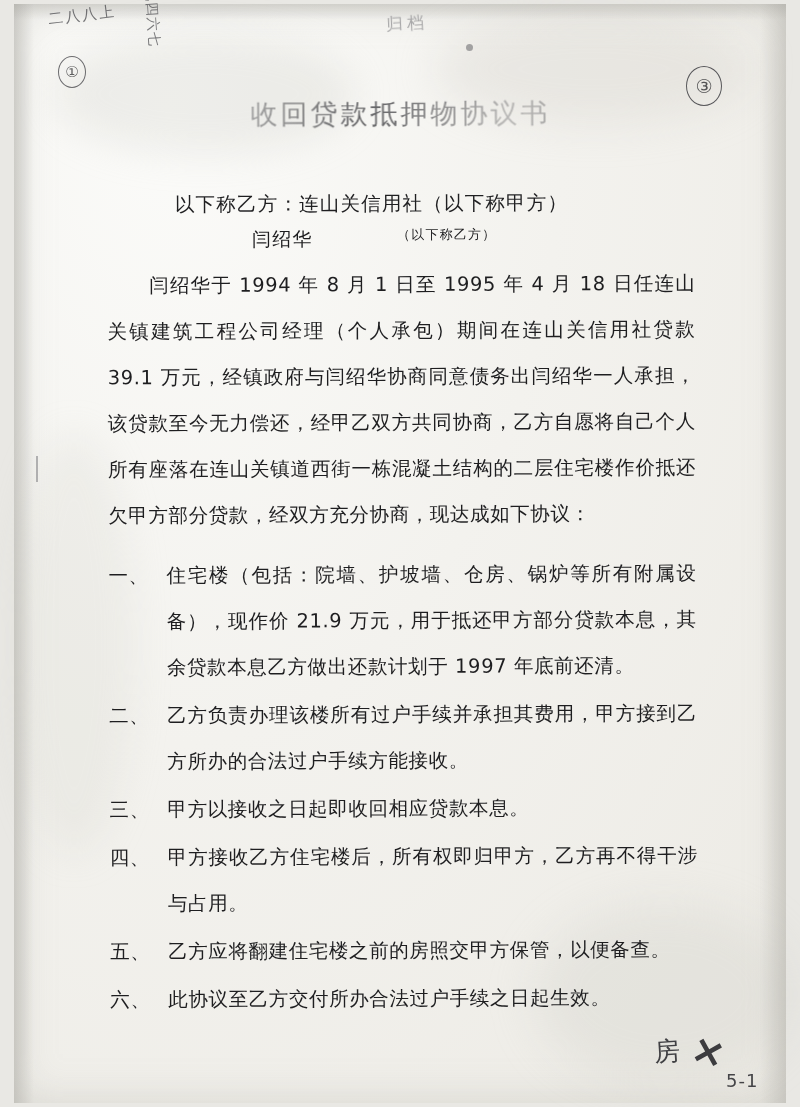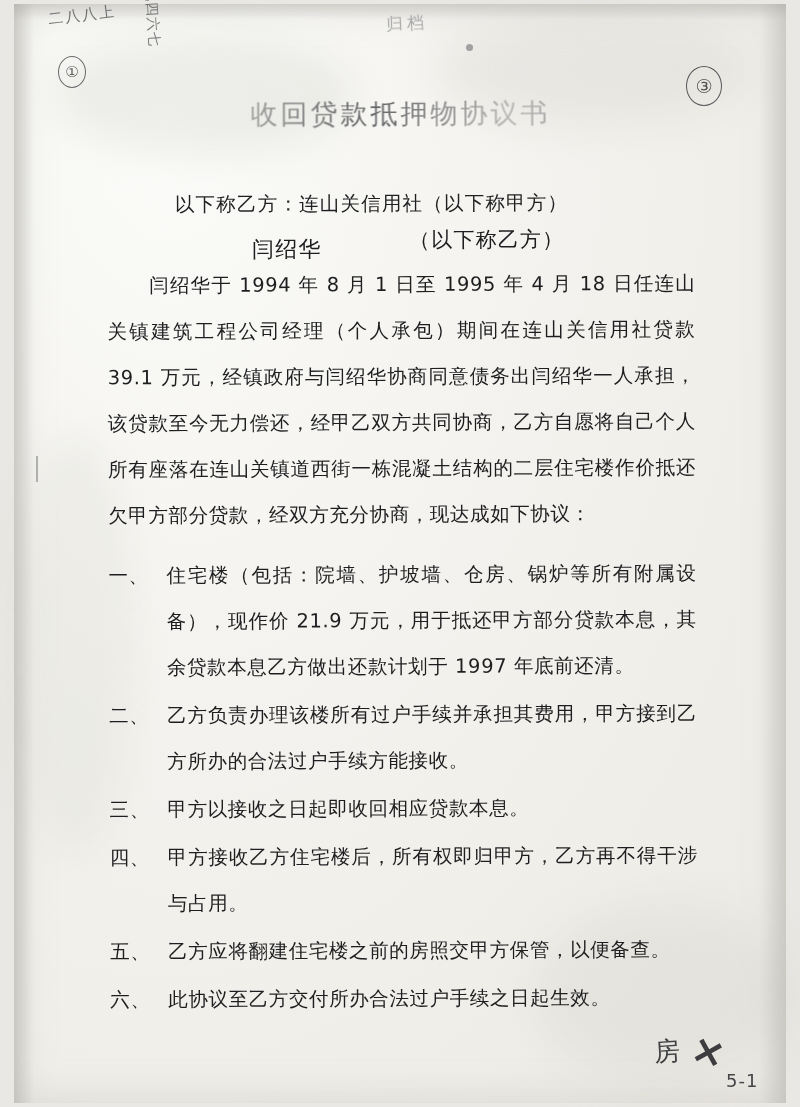--- a/index.html
+++ b/index.html
@@ -134,27 +134,27 @@
   .parties {
     position: absolute;
     left: 160px; top: 178px; width: 560px;
     font-size: 19.5px;
     line-height: 44px;
     letter-spacing: 1.2px;
     color: #1f1f21;
   }
   .party-b {
     position: absolute;
-    left: 237px; top: 230px;
-    font-size: 22px; letter-spacing: 1.2px;
+    left: 237px; top: 222px;
+    font-size: 19px; letter-spacing: 1.2px;
   }
   .party-b-tail {
     position: absolute;
-    left: 394px; top: 222px;
-    font-size: 21px; letter-spacing: 1.2px;
+    left: 382px; top: 222px;
+    font-size: 13px; letter-spacing: 1.2px;
   }
   .preamble {
     position: absolute;
     left: 92px; top: 258px; width: 588px;
     font-size: 19.5px;
     line-height: 46px;
     letter-spacing: 0.6px;
     text-align: justify;
     text-indent: 42px;
     color: #1e1e20;

